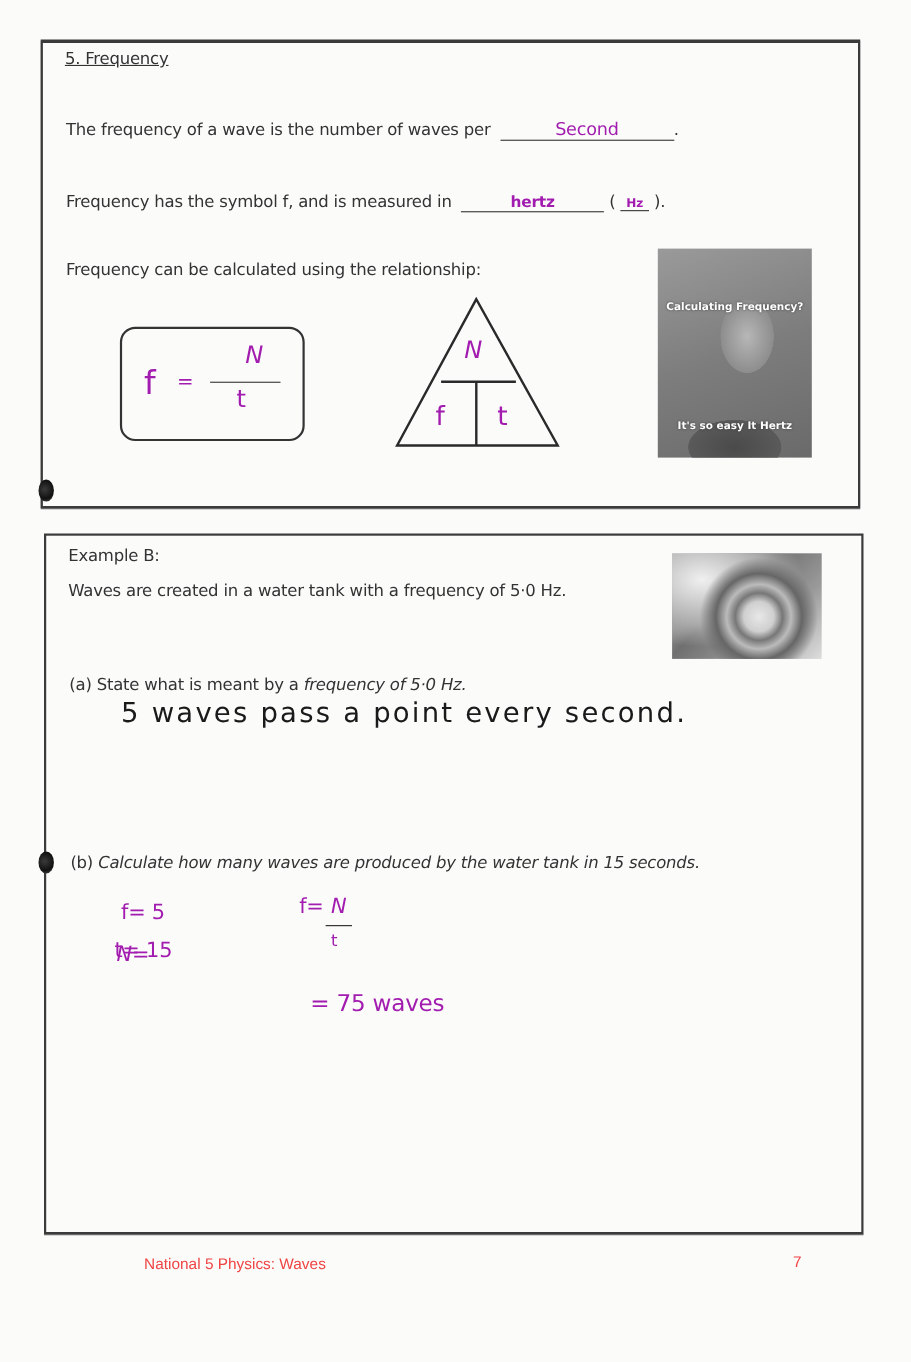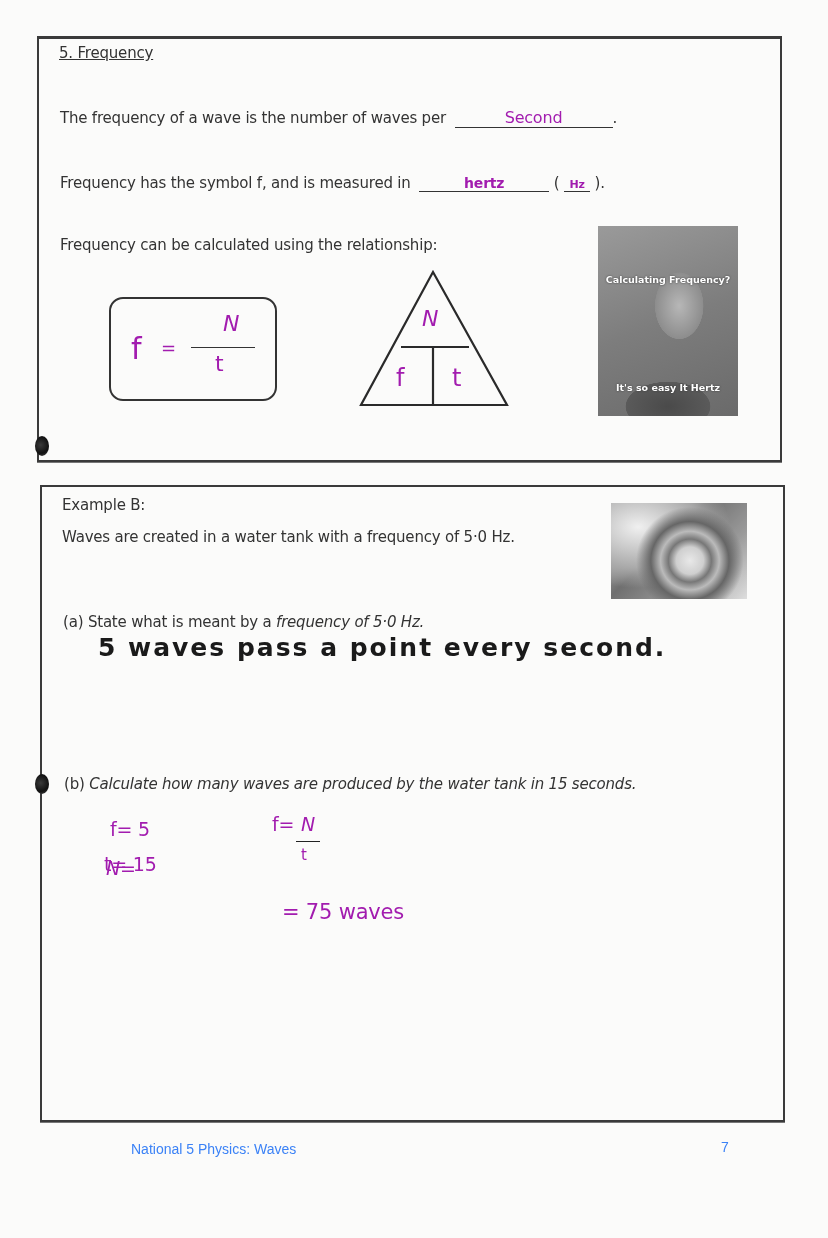--- a/index.html
+++ b/index.html
@@ -32,21 +32,21 @@
     color: #fff; font-weight: bold; font-size: 9.5px; text-shadow: 0 0 2px #333; }
   #wave-photo {
     left: 611px; top: 503px; width: 136px; height: 96px;
     background:
       radial-gradient(circle at 58% 60%, #e8e8e8 0%, #cfcfcf 14%, #777 22%, #bbb 30%, #666 40%, transparent 55%),
       radial-gradient(ellipse at 20% 25%, #f0f0f0 0%, #aaa 40%, transparent 60%),
       linear-gradient(135deg, #d9d9d9 0%, #6f6f6f 40%, #9a9a9a 70%, #dedede 100%);
   }
   .formula-box { position: absolute; left: 109px; top: 297px; width: 164px; height: 100px;
     border: 2px solid #333; border-radius: 14px; }
-  .footer { position: absolute; font-family: "Liberation Sans", sans-serif; font-size: 14px; color: #3b82f6; }
+  .footer { position: absolute; font-family: "Liberation Sans", sans-serif; font-size: 14px; color: #ef4444; }
 </style>
 </head>
 <body>
 
 <div class="box" id="box1"></div>
 
 <div class="t" style="left:59px; top:44px; text-decoration: underline; font-size:15px;">5. Frequency</div>
 
 <div class="t" style="left:60px; top:108px;">
   <span>The frequency of a wave is the number of waves per</span>
@@ -93,21 +93,21 @@
 <div class="t" style="left:62px; top:528px;">Waves are created in a water tank with a frequency of 5·0 Hz.</div>
 
 <div class="photo" id="wave-photo"></div>
 
 <div class="t" style="left:63px; top:591px;margin-top:22px;">
   <span>(a)</span>
   <span>State what is meant by a</span>
   <span style="font-style:italic;">frequency of 5·0 Hz.</span>
 </div>
 
-<div class="t hand" style="left:98px; top:633px; font-size:25px; letter-spacing:2px; color:#1a1a1a;font-weight:bold;">5 waves pass a point every second.</div>
+<div class="t hand" style="left:110px; top:633px; font-size:25px; letter-spacing:2px; color:#1a1a1a;">5 waves pass a point every second.</div>
 
 <div class="hole" style="left:35px; top:774px;"></div>
 
 <div class="t" style="left:64px; top:775px;">
   <span>(b)</span>
   <span style="font-style:italic;">Calculate how many waves are produced by the water tank in 15 seconds.</span>
 </div>
 
 <div class="t hand" style="left:110px; top:818px; font-size:19px;">f= 5</div>
 <div class="t hand" style="left:106px; top:857px; font-size:19px; font-style:italic;">N=</div>

